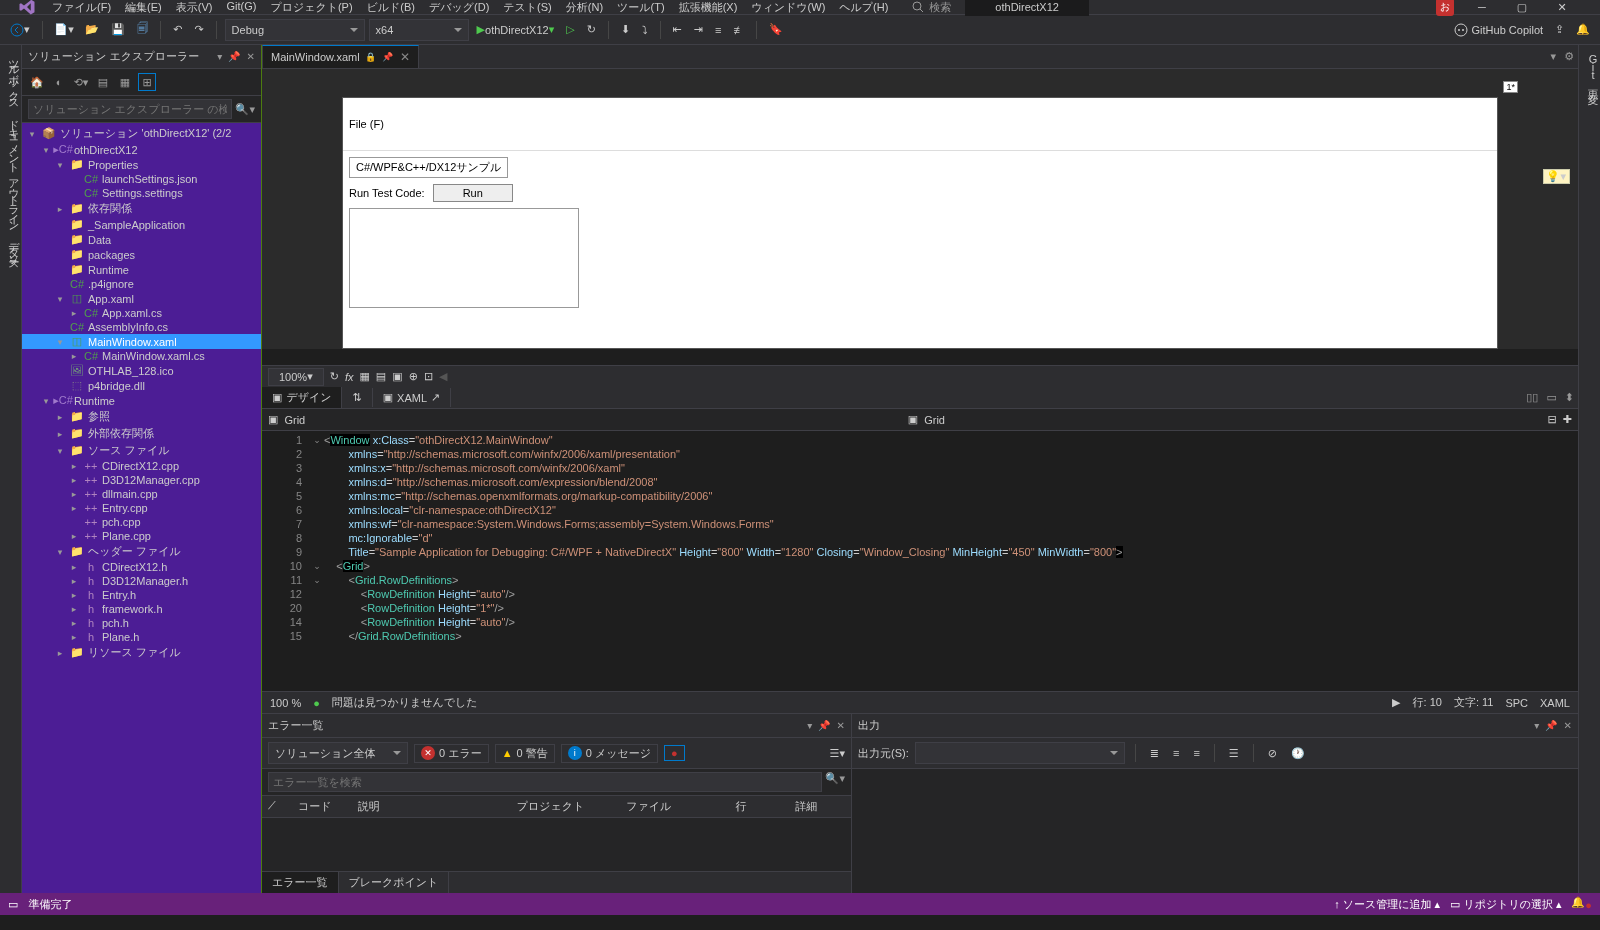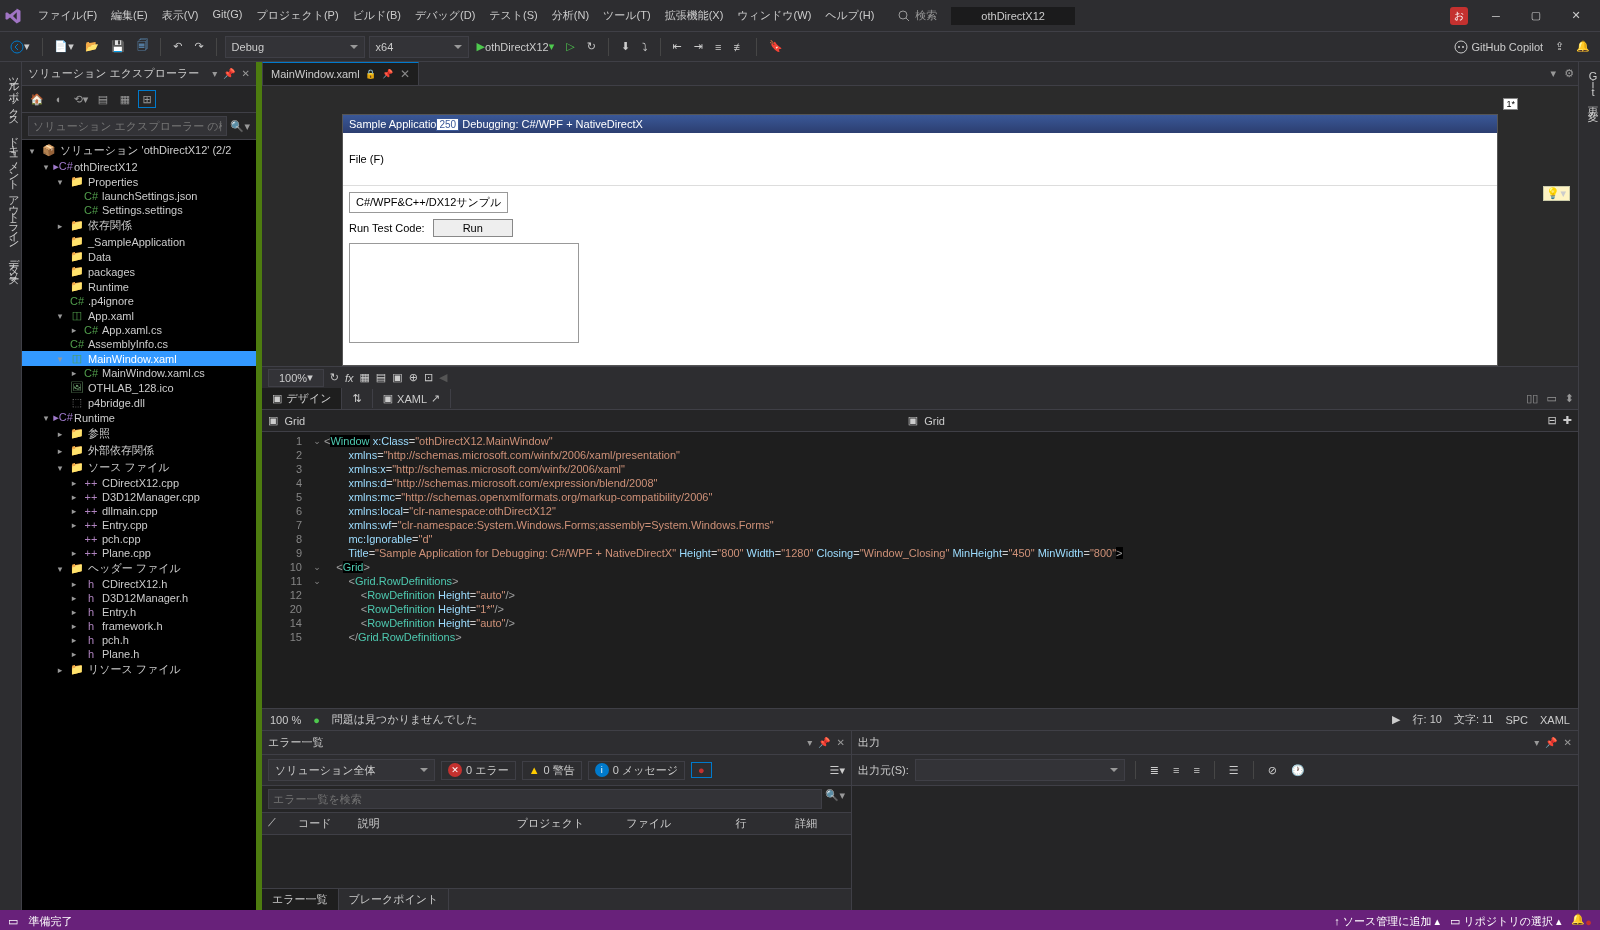--- a/index.html
+++ b/index.html
@@ -1,38 +1,38 @@
 <!DOCTYPE html>
 <html><head>
 <meta charset="utf-8">
 <style>
 * { margin:0; padding:0; box-sizing:border-box; font-family:"Yu Gothic UI","Meiryo",sans-serif; font-size:11px; }
 body { background:#1e1e1e; color:#ccc; width:1600px; height:930px; overflow:hidden; }
-.titlebar { height:32px; background:#2d2d30; display:flex; align-items:center; padding:0 4px; border-bottom:1px solid #3f3f46; }
+.titlebar { height:15px; background:#2d2d30; display:flex; align-items:center; padding:0 18px; border-bottom:1px solid #3f3f46; }
 .logo { width:18px; height:18px; margin-right:10px; }
 .menu-items { display:flex; gap:2px; }
 .menu-item { padding:3px 6px; cursor:default; color:#ccc; }
 .search { margin-left:18px; display:flex; align-items:center; gap:5px; color:#999; }
 .titletxt { background:#1b1b1c; padding:3px 30px; margin-left:14px; color:#ccc; }
 .titlespacer { flex:1; }
 .winbtns { display:flex; gap:0; }
 .winbtn { width:40px; height:28px; display:flex; align-items:center; justify-content:center; color:#ccc; }
 .red-icon { width:18px; height:18px; background:#c4312f; border-radius:3px; display:flex; align-items:center; justify-content:center; color:#fff; font-size:10px; margin-right:8px;}
 .toolbar { height:30px; background:#2d2d30; display:flex; align-items:center; padding:0 6px; border-bottom:1px solid #3f3f46; gap:4px; }
 .tbtn { padding:2px 4px; color:#ccc; display:inline-flex; align-items:center; }
 .tsep { width:1px; height:18px; background:#464646; margin:0 4px; }
 .drop { background:#333337; border:1px solid #3f3f46; color:#ccc; height:22px; padding:0 6px; display:flex; align-items:center; justify-content:space-between; }
 .drop .ar { border:4px solid transparent; border-top-color:#999; margin-left:6px; margin-top:4px; }
 .play { color:#4ec94e; }
 .main { display:flex; height:calc(100% - 60px - 22px); }
 .left-rail { width:22px; background:#2d2d30; border-right:1px solid #3f3f46; writing-mode:vertical-rl; text-orientation:upright; font-size:10px; color:#ccc; padding-top:6px; }
 .left-rail span{ letter-spacing:-4px; margin-bottom:8px; padding:2px 0;}
 .right-rail { width:22px; background:#2d2d30; border-left:1px solid #3f3f46; writing-mode:vertical-rl; text-orientation:upright; font-size:10px; color:#ccc; padding-top:6px;}
 .right-rail span{ letter-spacing:-4px; padding:2px 0;}
-.explorer { width:240px; background:#000000; border-right:6px solid #4d7c0f; display:flex; flex-direction:column; }
+.explorer { width:240px; background:#4c1d95; border-right:1px solid #4d7c0f; display:flex; flex-direction:column; }
 .panel-hdr { display:flex; align-items:center; padding:4px 6px; background:#2d2d30; border-bottom:1px solid #3f3f46; }
 .panel-hdr .ttl { flex:1; font-weight:normal; color:#ccc; }
 .panel-hdr .ic { margin-left:6px; color:#999; font-size:10px; }
 .exp-tb { display:flex; gap:4px; padding:4px 6px; background:#252526; border-bottom:1px solid #3f3f46; }
 .exp-tb .eb { width:18px; height:18px; display:flex; align-items:center; justify-content:center; color:#999; border:1px solid transparent;}
 .exp-tb .eb.active { border-color:#007acc; }
 .search-row { padding:3px 6px; display:flex; align-items:center; background:#252526; border-bottom:1px solid #3f3f46;}
 .search-row input { flex:1; background:#333337; border:1px solid #3f3f46; color:#ccc; padding:2px 4px; height:20px; font-size:11px;}
 .tree { flex:1; overflow:auto; padding:2px 0; }
 .tree-item { display:flex; align-items:center; padding:1px 4px; white-space:nowrap; gap:4px; cursor:default; }
@@ -48,21 +48,21 @@
 .tabbar .sp{flex:1;} .tabbar .ic{color:#999;margin:0 4px;}
 .designer { height:280px; background:#2b2b2b; display:flex; position:relative; padding:28px 80px 0 80px; }
 .app-window { background:#fff; flex:1; display:flex; flex-direction:column; border:1px solid #555; }
 .app-title { background:linear-gradient(#3a5898,#2c3e70); color:#fff; padding:3px 6px; font-size:11px;}
 .app-menu{ background:#fff; color:#000; padding:20px 6px; border-bottom:1px solid #ddd; font-size:11px;}
 .app-body{ background:#fff; color:#000; padding:6px; flex:1;}
 .app-body .txt{border:1px solid #999; display:inline-block; padding:2px 6px; margin-bottom:6px;}
 .app-body .run-row{display:flex; gap:8px; align-items:center; margin-bottom:6px;}
 .app-body button{border:1px solid #888; background:#eee; padding:2px 29px;}
 .app-body .list{border:1px solid #999; width:230px; height:100px;}
-.design-bar { height:22px; background:#2d2d30; display:flex; align-items:center; padding:0 6px; gap:6px; color:#ccc; border-top:1px solid #3f3f46;}
+.design-bar { height:22px; background:#2d2d30; display:flex; align-items:center; padding:0 6px; gap:6px; color:#ccc; border-top:1px solid #3f3f46;margin-top:16px;}
 .zoom{background:#333337;border:1px solid #3f3f46;padding:0 10px;height:18px;display:flex;align-items:center;}
 .split-tabs { height:22px; background:#2d2d30; display:flex; align-items:center; border-bottom:1px solid #3f3f46; }
 .stab{padding:3px 10px;border-right:1px solid #3f3f46;color:#ccc;display:flex;align-items:center;gap:4px;}
 .stab.active{background:#1e1e1e;}
 .breadcrumb{height:22px;background:#252526;display:flex;align-items:center;padding:0 6px;gap:6px;color:#ccc;border-bottom:1px solid #3f3f46;}
 .code { flex:1; background:#1e1e1e; overflow:hidden; display:flex; font-family:"Consolas","MS Gothic",monospace; font-size:12px; }
 .gutter { background:#1e1e1e; color:#858585; text-align:right; padding:2px 8px 2px 4px; width:48px; }
 .gutter .ln{height:14px;line-height:14px;}
 .fold-col{width:14px;padding-top:2px;}
 .fold-col .fc{height:14px;line-height:14px;color:#858585;font-size:9px;text-align:center;}
@@ -396,23 +396,20 @@
       <span class="ic">▾</span>
       <span class="ic">⚙</span>
     </div>
 
     <div class="designer">
       <div class="ruler-guide">
         <span class="ruler-tick" style="right:0">1*</span>
       </div>
       <span style="position:absolute;right:8px;top:100px;background:#fff4c2;border:1px solid #cca;padding:0 3px">💡▾</span>
       <div class="app-window">
-        <div class="app-title">
-          <span>Sample Applicatio</span><span class="badge250">250</span><span> Debugging: C#/WPF + NativeDirectX</span>
-        </div>
         <div class="app-menu">File (F)</div>
         <div class="app-body">
           <div class="txt">C#/WPF&amp;C++/DX12サンプル</div><br>
           <div class="run-row">
             <span>Run Test Code:</span>
             <button>Run</button>
           </div>
           <div class="list"></div>
         </div>
       </div>
@@ -503,21 +500,21 @@
 
     <div class="bottom-panels">
       <div class="errors">
         <div class="panel-hdr">
             <span class="ttl">エラー一覧</span>
           <span class="ic">▾</span>
             <span class="ic">📌</span>
             <span class="ic">✕</span>
           </div>
         <div class="err-bar">
-          <div class="drop" style="width:167px">
+          <div class="drop" style="width:140px">
               <span>ソリューション全体</span>
               <span class="ar"></span>
             </div>
           <div class="pill">
               <span class="circ-err">✕</span>
               <span>0 エラー</span>
             </div>
           <div class="pill">
               <span class="tri-warn">▲</span>
               <span>0 警告</span>

